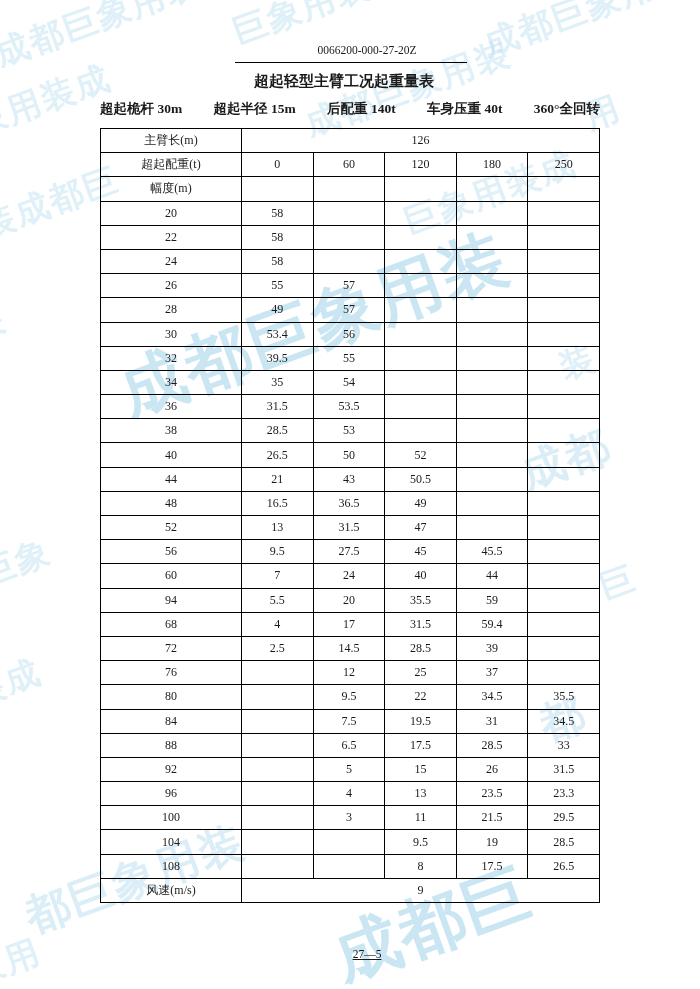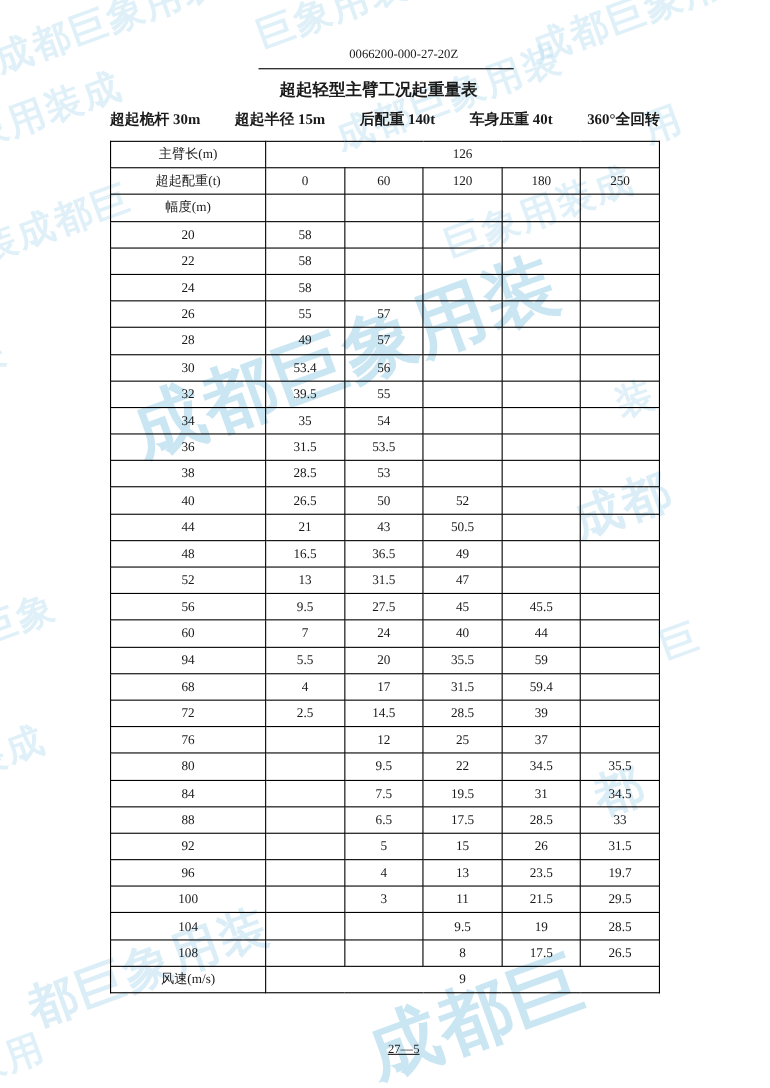--- a/index.html
+++ b/index.html
@@ -387,21 +387,21 @@
             <td class="val-col">15</td>
             <td class="val-col">26</td>
             <td class="val-col">31.5</td>
           </tr>
           <tr>
             <td class="label-col">96</td>
             <td class="val-col"></td>
             <td class="val-col">4</td>
             <td class="val-col">13</td>
             <td class="val-col">23.5</td>
-            <td class="val-col">19.7</td>
+            <td class="val-col">23.3</td>
           </tr>
           <tr>
             <td class="label-col">100</td>
             <td class="val-col"></td>
             <td class="val-col">3</td>
             <td class="val-col">11</td>
             <td class="val-col">21.5</td>
             <td class="val-col">29.5</td>
           </tr>
           <tr>

